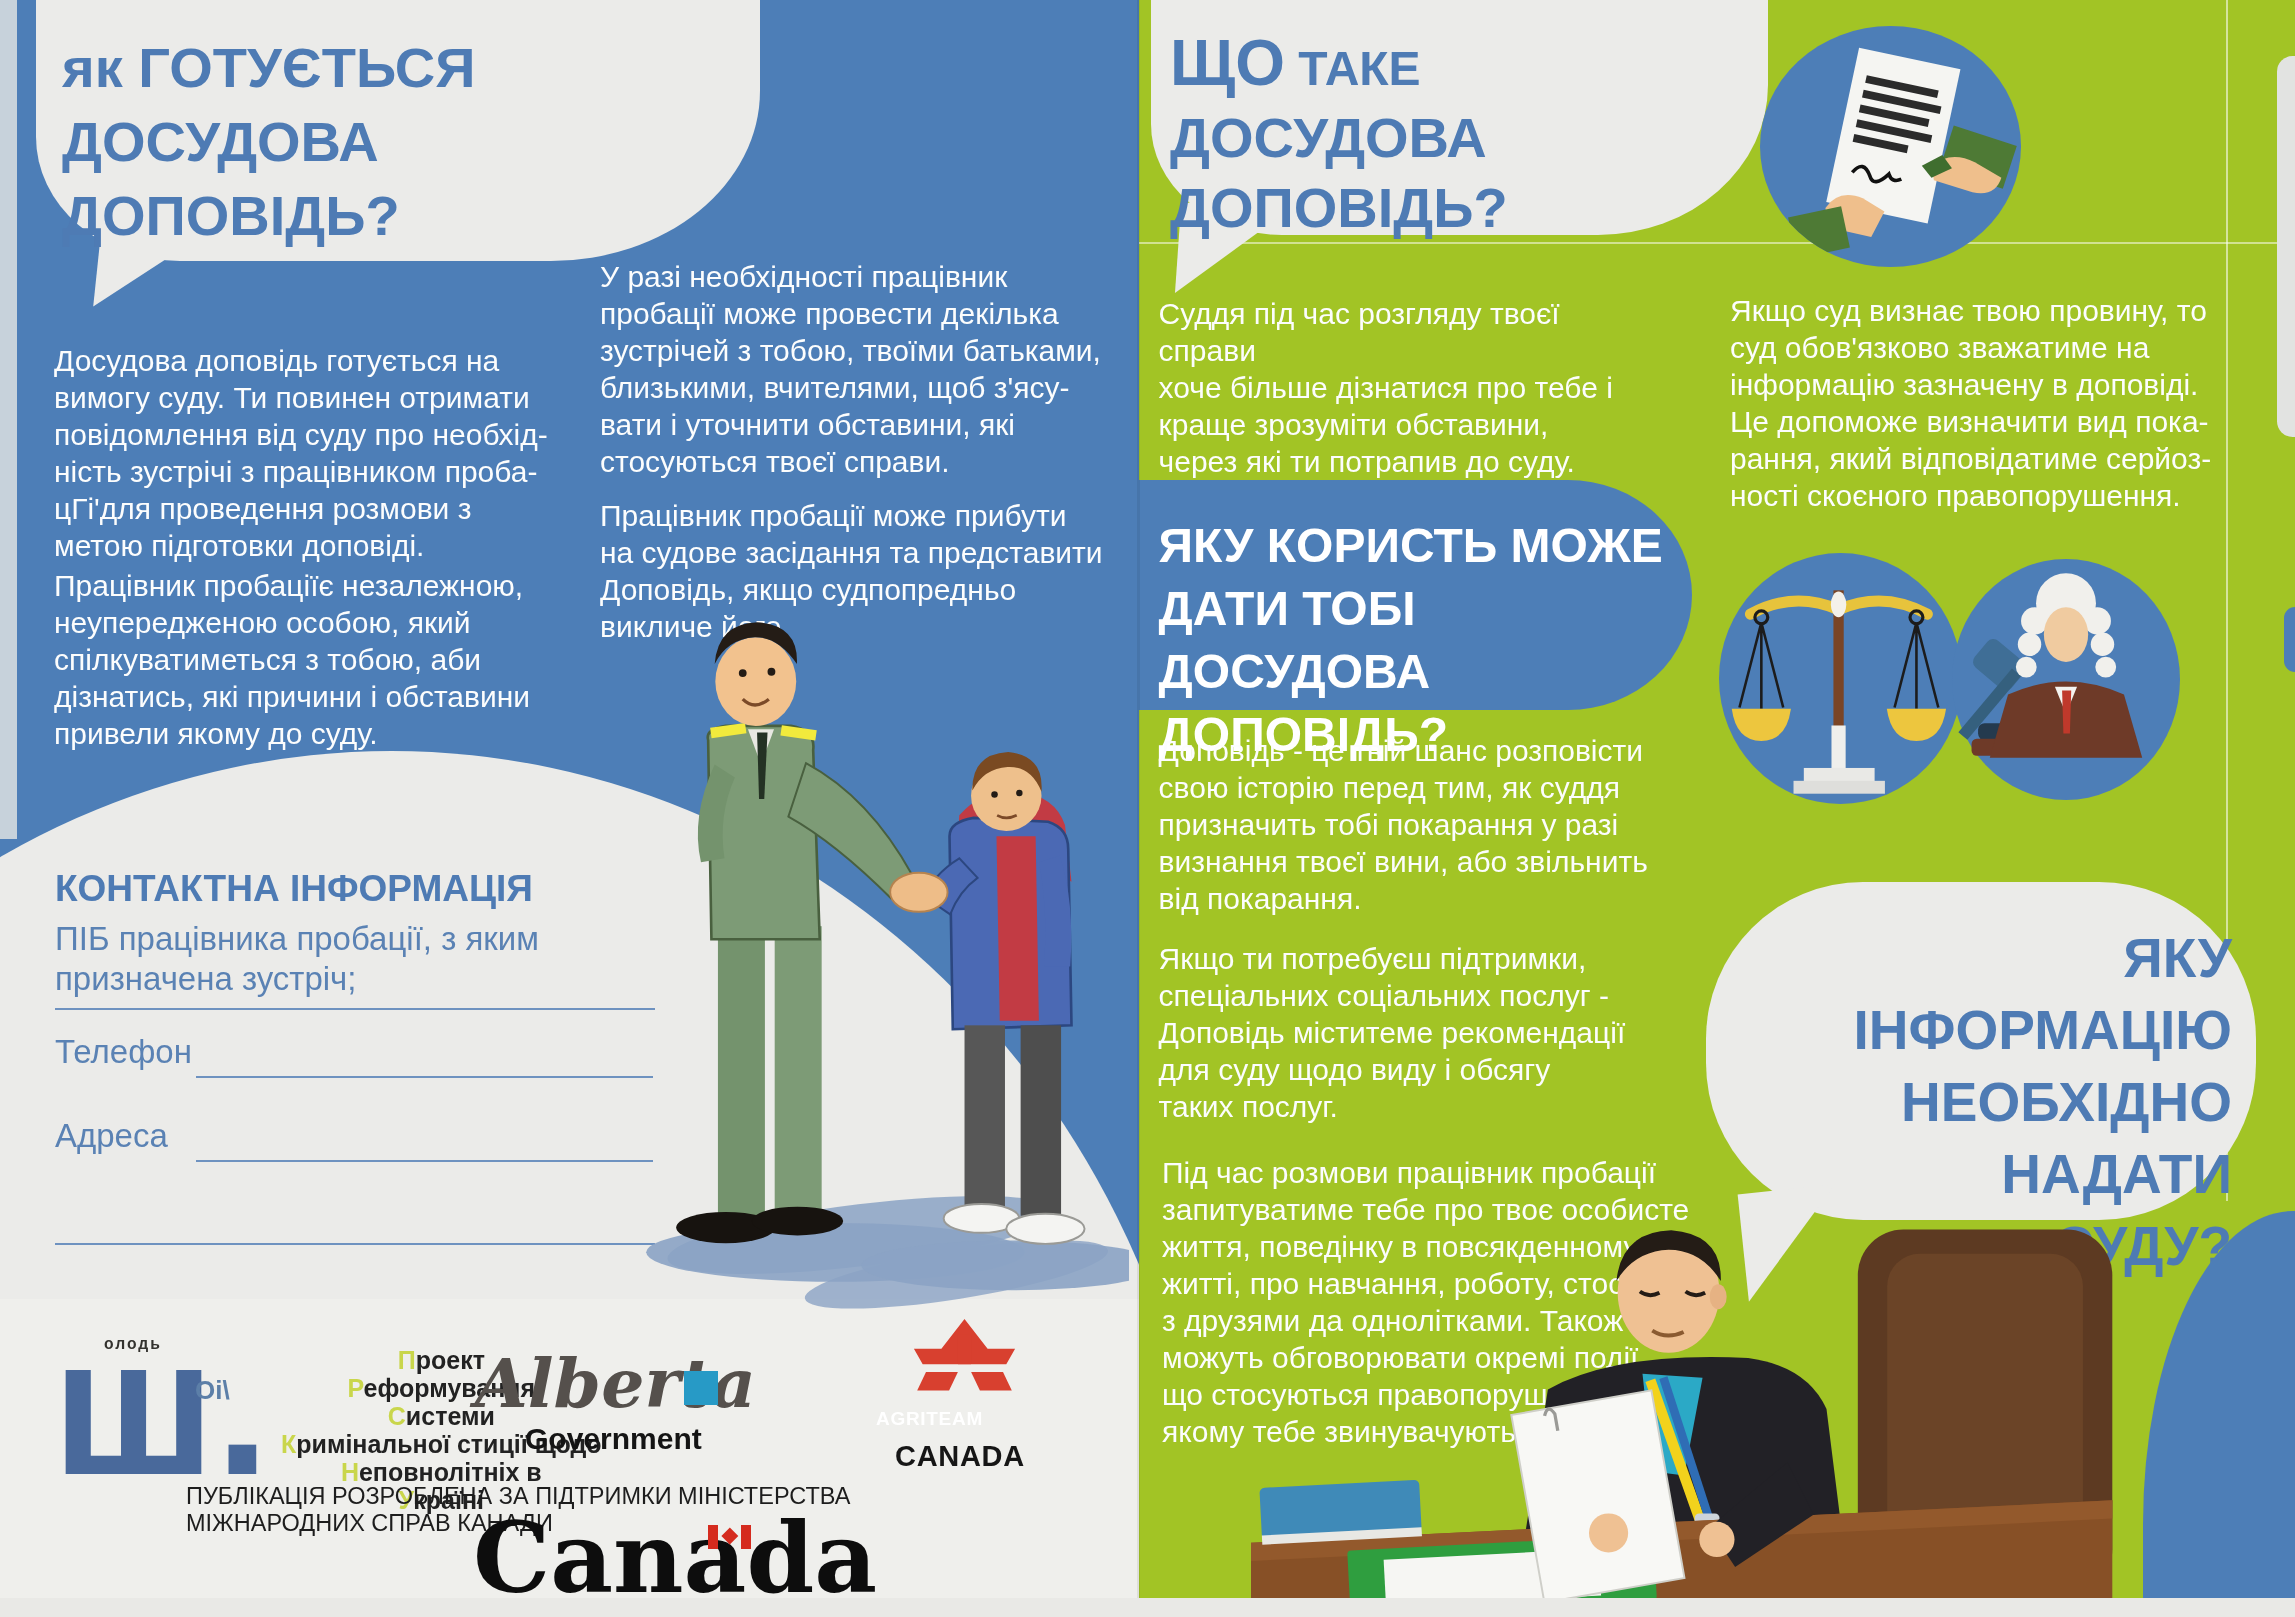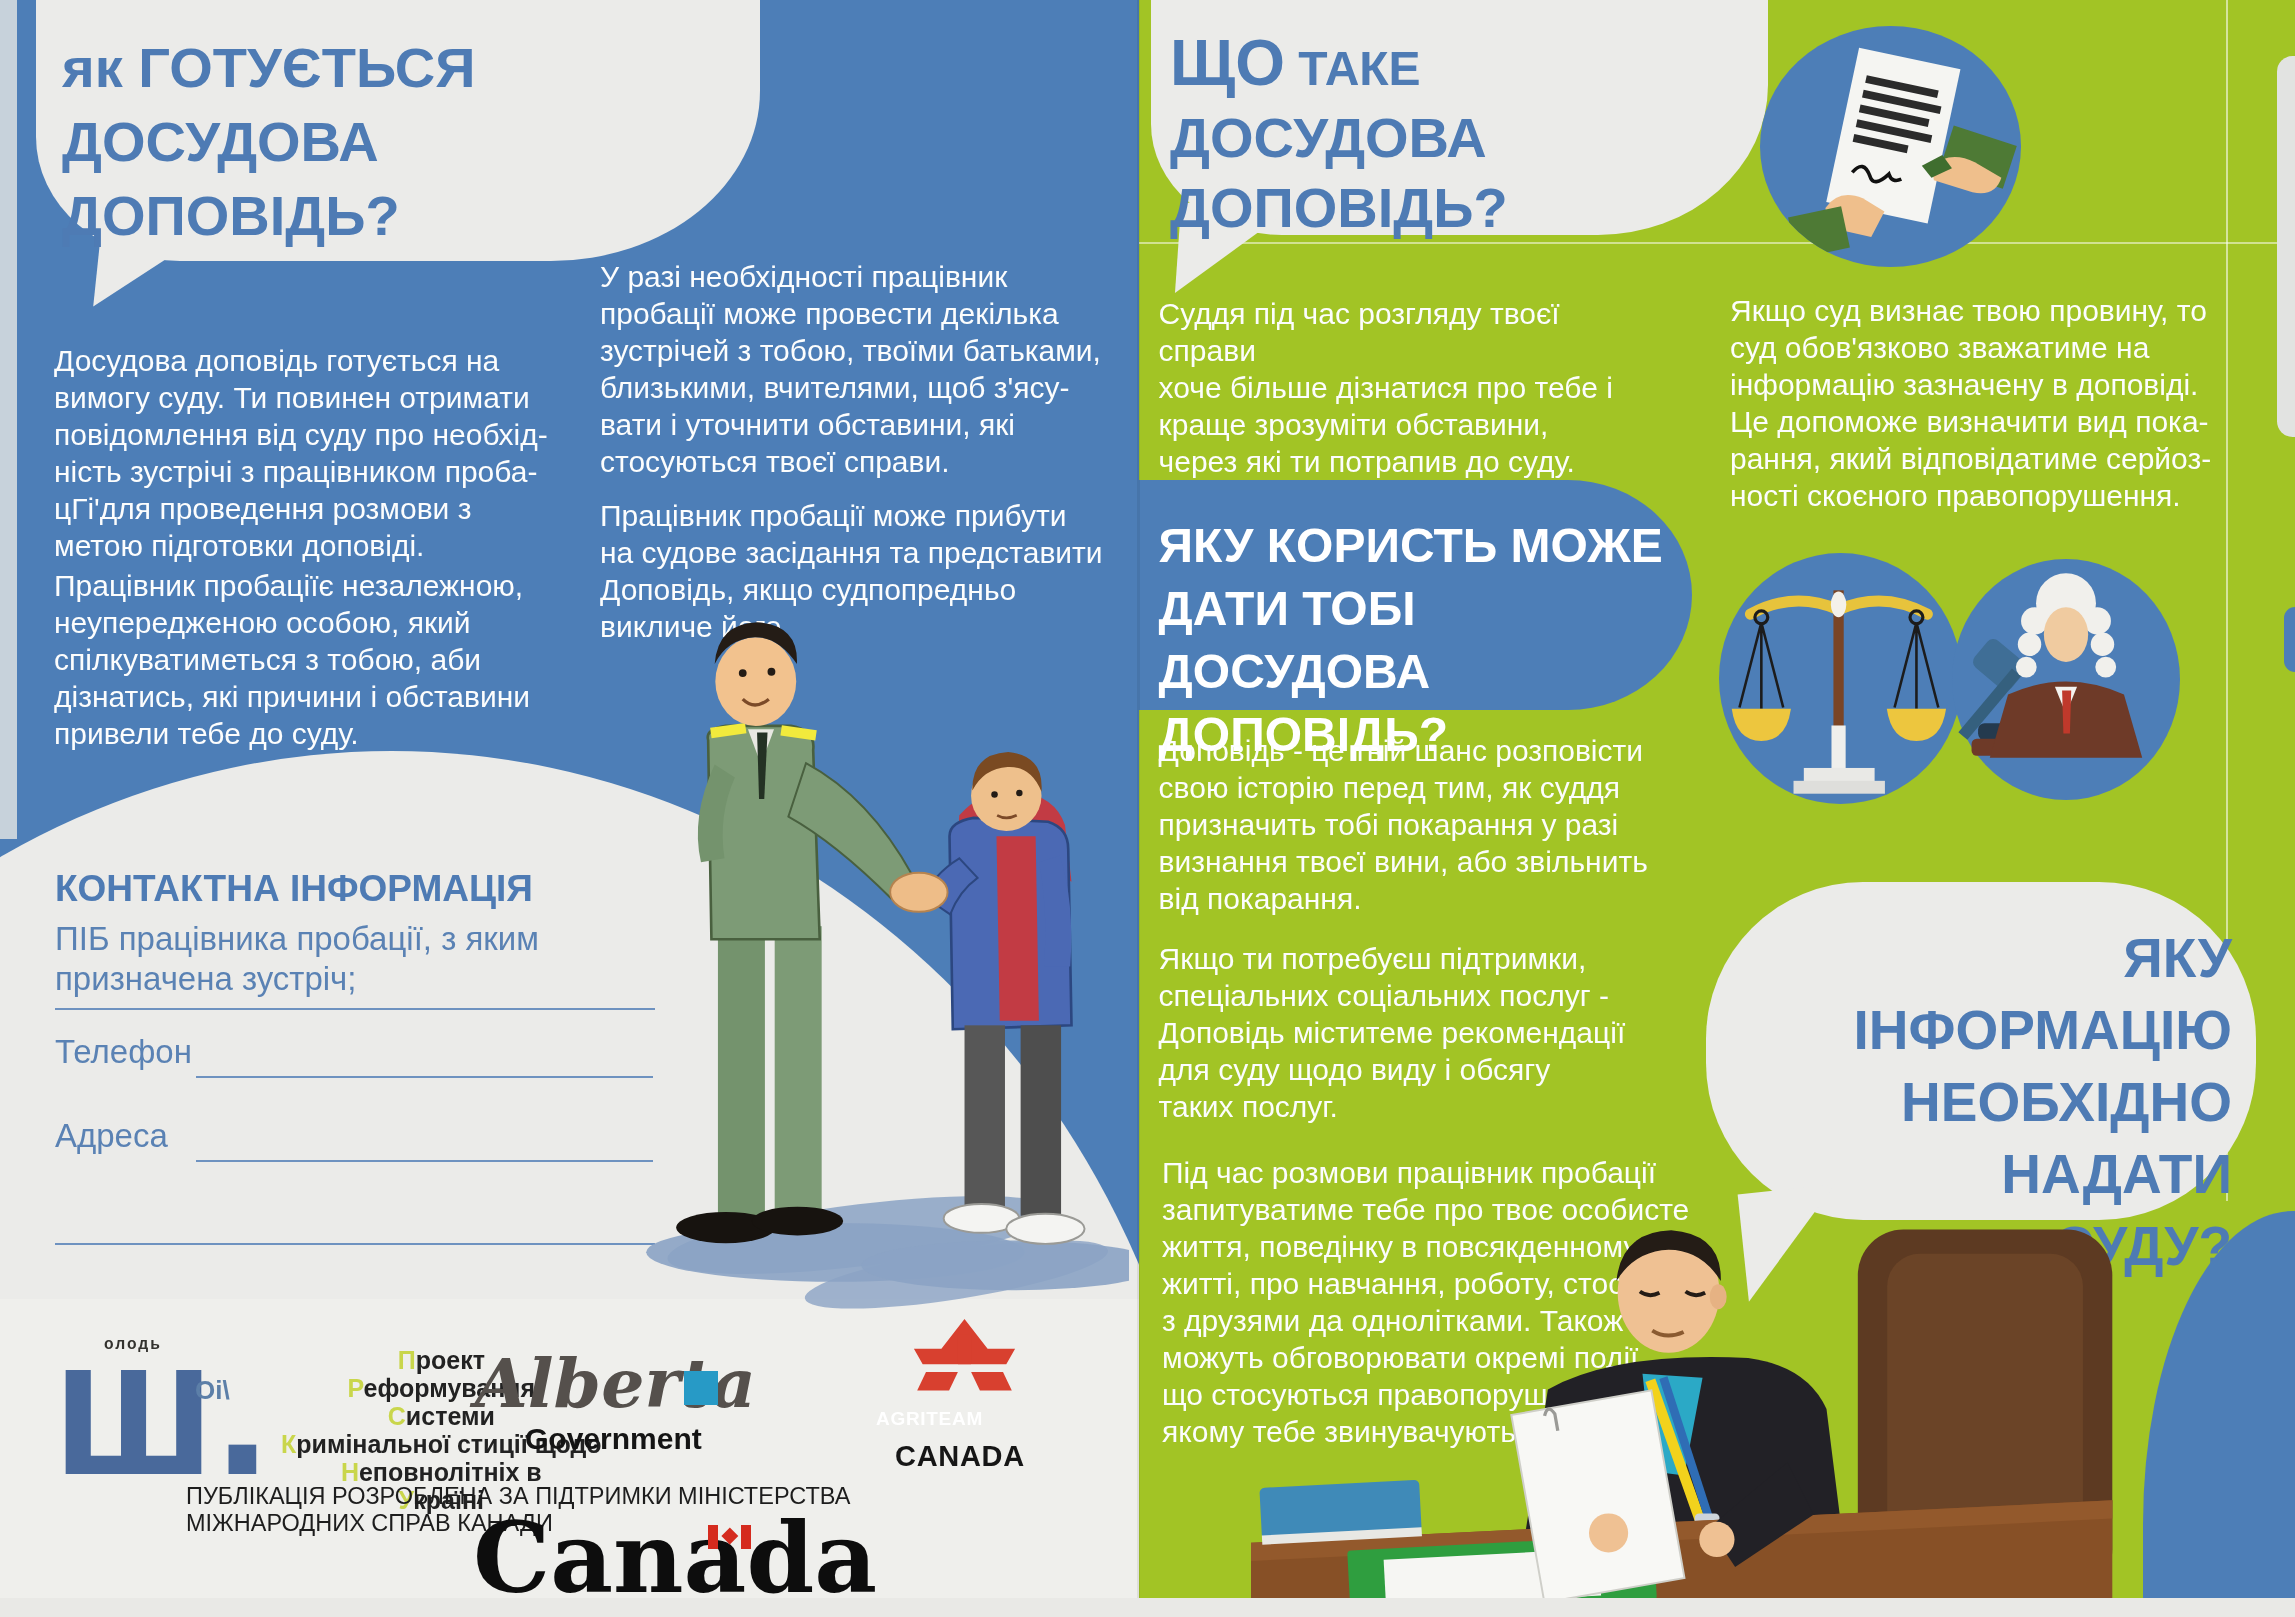--- a/index.html
+++ b/index.html
@@ -114,21 +114,21 @@
     <div class="abs body-txt pre p-intro1">Досудова доповідь готується на
 вимогу суду. Ти повинен отримати
 повідомлення від суду про необхід-
 ність зустрічі з працівником проба-
 цГі'для проведення розмови з
 метою підготовки доповіді.</div>
     <div class="abs body-txt pre p-intro2">Працівник пробаціїє незалежною,
 неупередженою особою, який
 спілкуватиметься з тобою, аби
 дізнатись, які причини і обставини
-привели тебе до суду.</div>
+привели якому до суду.</div>
     <div class="abs body-txt pre p-mid1">У разі необхідності працівник
 пробації може провести декілька
 зустрічей з тобою, твоїми батьками,
 близькими, вчителями, щоб з'ясу-
 вати і уточнити обставини, які
 стосуються твоєї справи.</div>
     <div class="abs body-txt pre p-mid2">Працівник пробації може прибути
 на судове засідання та представити
 Доповідь, якщо судпопредньо
 викличе його.</div>

